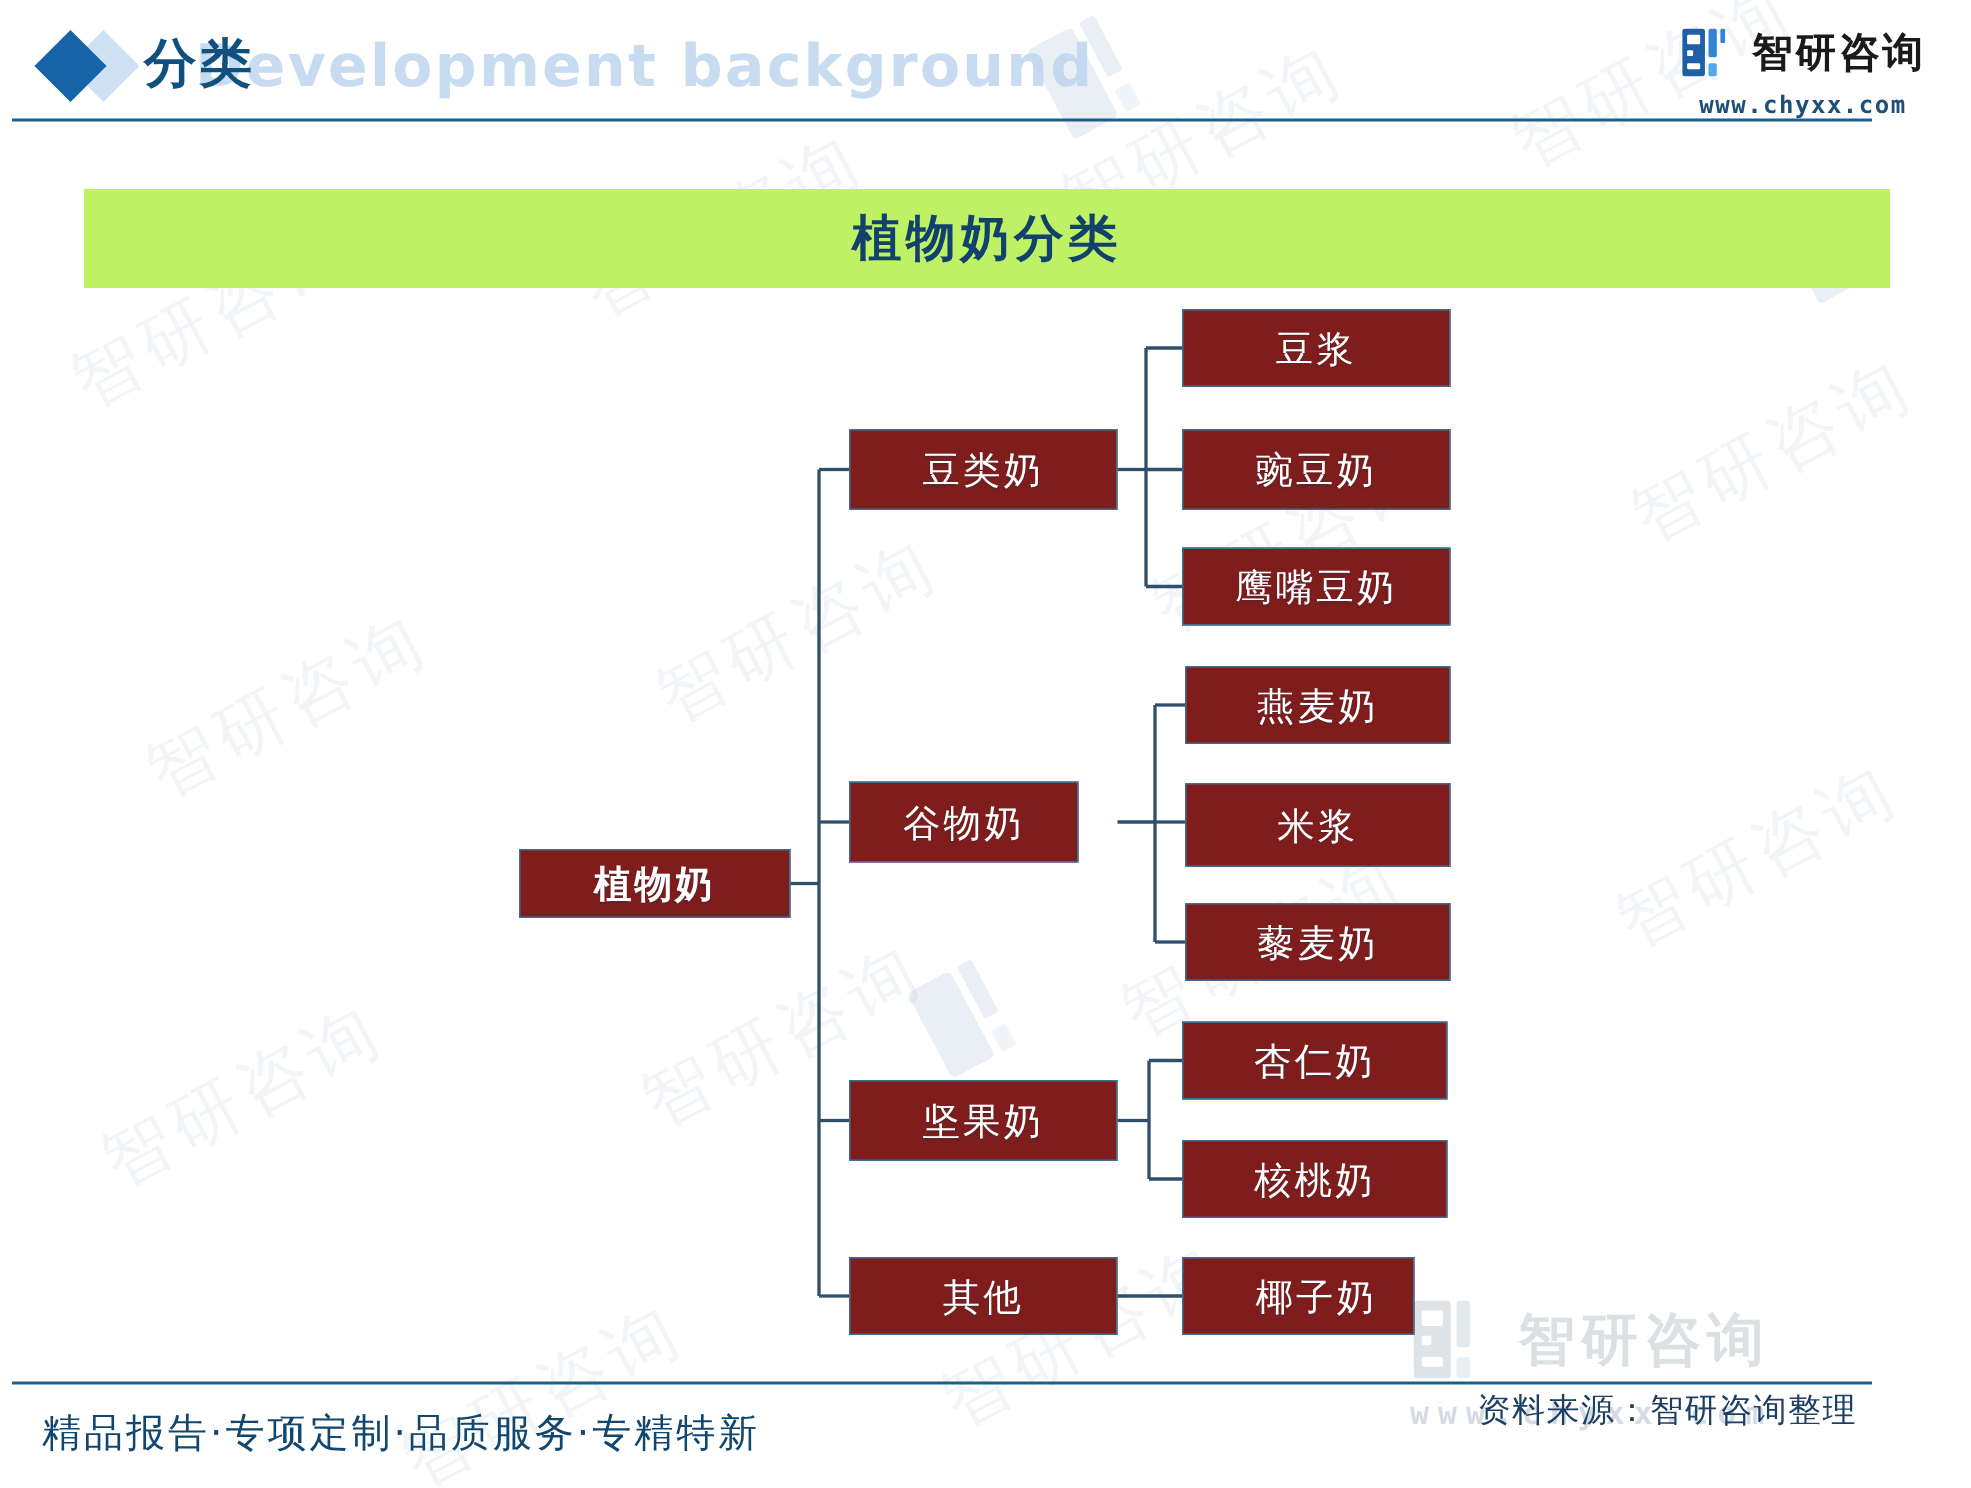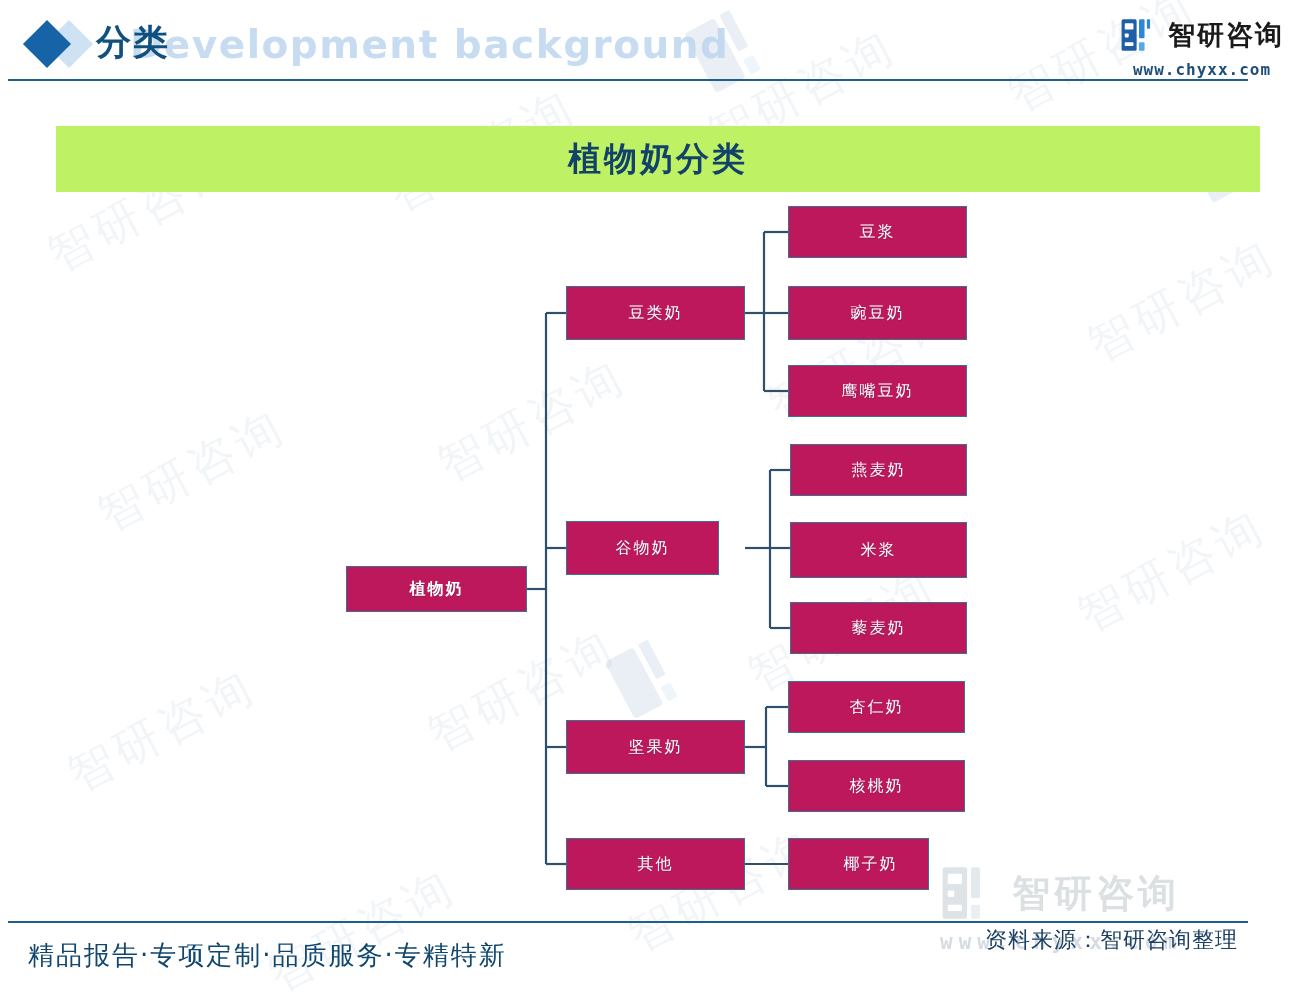--- a/index.html
+++ b/index.html
@@ -155,29 +155,29 @@
     top: 0;
     width: 1314px;
     height: 992px;
     z-index: 4;
     pointer-events: none;
   }
   #diagram svg { display: block; }
 
   .node {
     position: absolute;
-    background: #be185d;
+    background: #7f1d1d;
     border: 1px solid #3a7092;
     box-sizing: border-box;
     display: flex;
     align-items: center;
     justify-content: center;
     color: #ffffff;
     font-family: "DejaVu Sans", sans-serif;
-    font-size: 16px;
+    font-size: 25px;
     letter-spacing: 2px;
     z-index: 6;
     text-shadow: 0 1px 1px rgba(20,50,70,0.35);
   }
 
   
   #footer-rule {
     position: absolute;
     left: 8px;
     top: 921px;
@@ -354,21 +354,21 @@
 <div class="node" style="left:788px; top:286px; width:179px; height:54px;">豌豆奶</div>
 <div class="node" style="left:788px; top:365px; width:179px; height:52px;">鹰嘴豆奶</div>
 
 <div class="node" style="left:790px; top:444px; width:177px; height:52px;">燕麦奶</div>
 <div class="node" style="left:790px; top:522px; width:177px; height:56px;">米浆</div>
 <div class="node" style="left:790px; top:602px; width:177px; height:52px;">藜麦奶</div>
 
 <div class="node" style="left:788px; top:681px; width:177px; height:52px;">杏仁奶</div>
 <div class="node" style="left:788px; top:760px; width:177px; height:52px;">核桃奶</div>
 
-<div class="node" style="left:788px; top:838px; width:141px; height:52px;padding-left:24px;">椰子奶</div>
+<div class="node" style="left:788px; top:838px; width:155px; height:52px;padding-left:24px;">椰子奶</div>
 
 <div id="corner-wm">
   <svg width="62" height="62" viewBox="0 0 48 48">
     <rect x="2" y="4" width="19" height="40" rx="2" fill="#93a6b6"></rect>
     <rect x="6" y="9" width="11" height="8" rx="1" fill="#ffffff"></rect>
     <rect x="6" y="22" width="5" height="5" rx="1" fill="#ffffff"></rect>
     <rect x="6" y="33" width="11" height="5" rx="1" fill="#ffffff"></rect>
     <rect x="24" y="4" width="7" height="24" rx="1.5" fill="#a8bac9"></rect>
     <rect x="24" y="33" width="7" height="11" rx="1.5" fill="#bccbd8"></rect>
   </svg>

